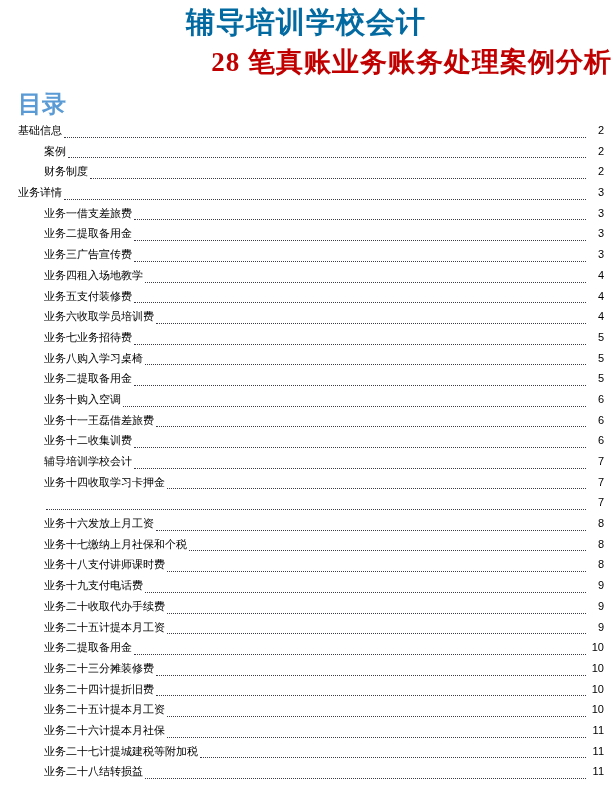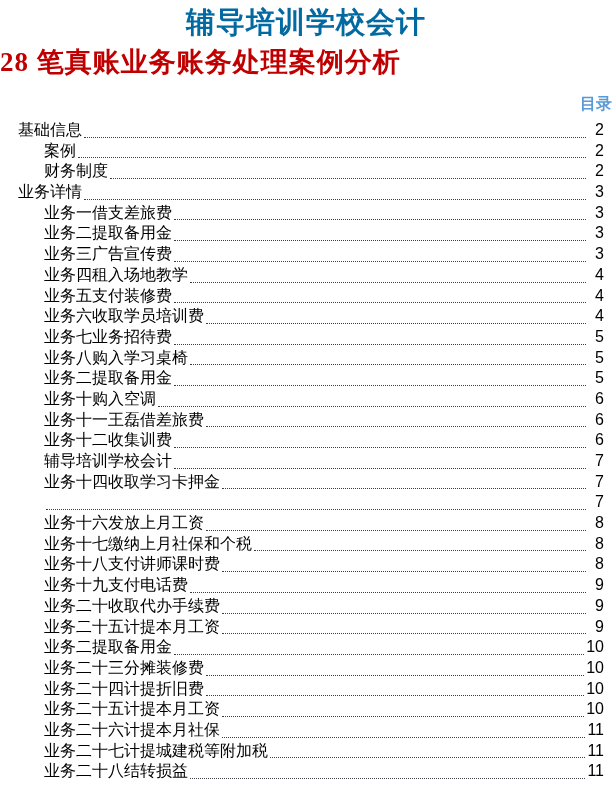--- a/index.html
+++ b/index.html
@@ -24,47 +24,46 @@
     font-family: "Liberation Serif", serif;
     font-weight: bold;
     font-size: 29px;
     line-height: 34px;
     color: #0369a1;
     letter-spacing: 1px;
   }
   .doc-title-2 {
     margin: 0;
     padding-top: 6px;
-    text-align: left;
+    text-align: right;
     font-family: "Liberation Serif", serif;
     font-weight: bold;
     font-size: 27px;
     line-height: 34px;
     color: #C00000;
     letter-spacing: 1px;
   }
   .toc-heading {
     margin: 0;
-    padding: 13px 0 0 11px;
+    padding: 13px 0 0 18px;
     font-family: "Liberation Sans", sans-serif;
     font-weight: bold;
-    font-size: 16px;
+    font-size: 24px;
     line-height: 24px;
     color: #5B9BD5;
-    text-align: right;
   }
   .toc-list {
     margin-top: 4px;
     padding: 0 8px 0 18px;
   }
   .toc-row {
     display: flex;
     align-items: baseline;
     height: 20.7px;
-    font-size: 16px;
+    font-size: 11px;
     line-height: 20.7px;
     white-space: nowrap;
     cursor: pointer;
   }
   .toc-row.level-2 {
     padding-left: 26px;
   }
   .toc-label {
     flex: 0 0 auto;
   }

